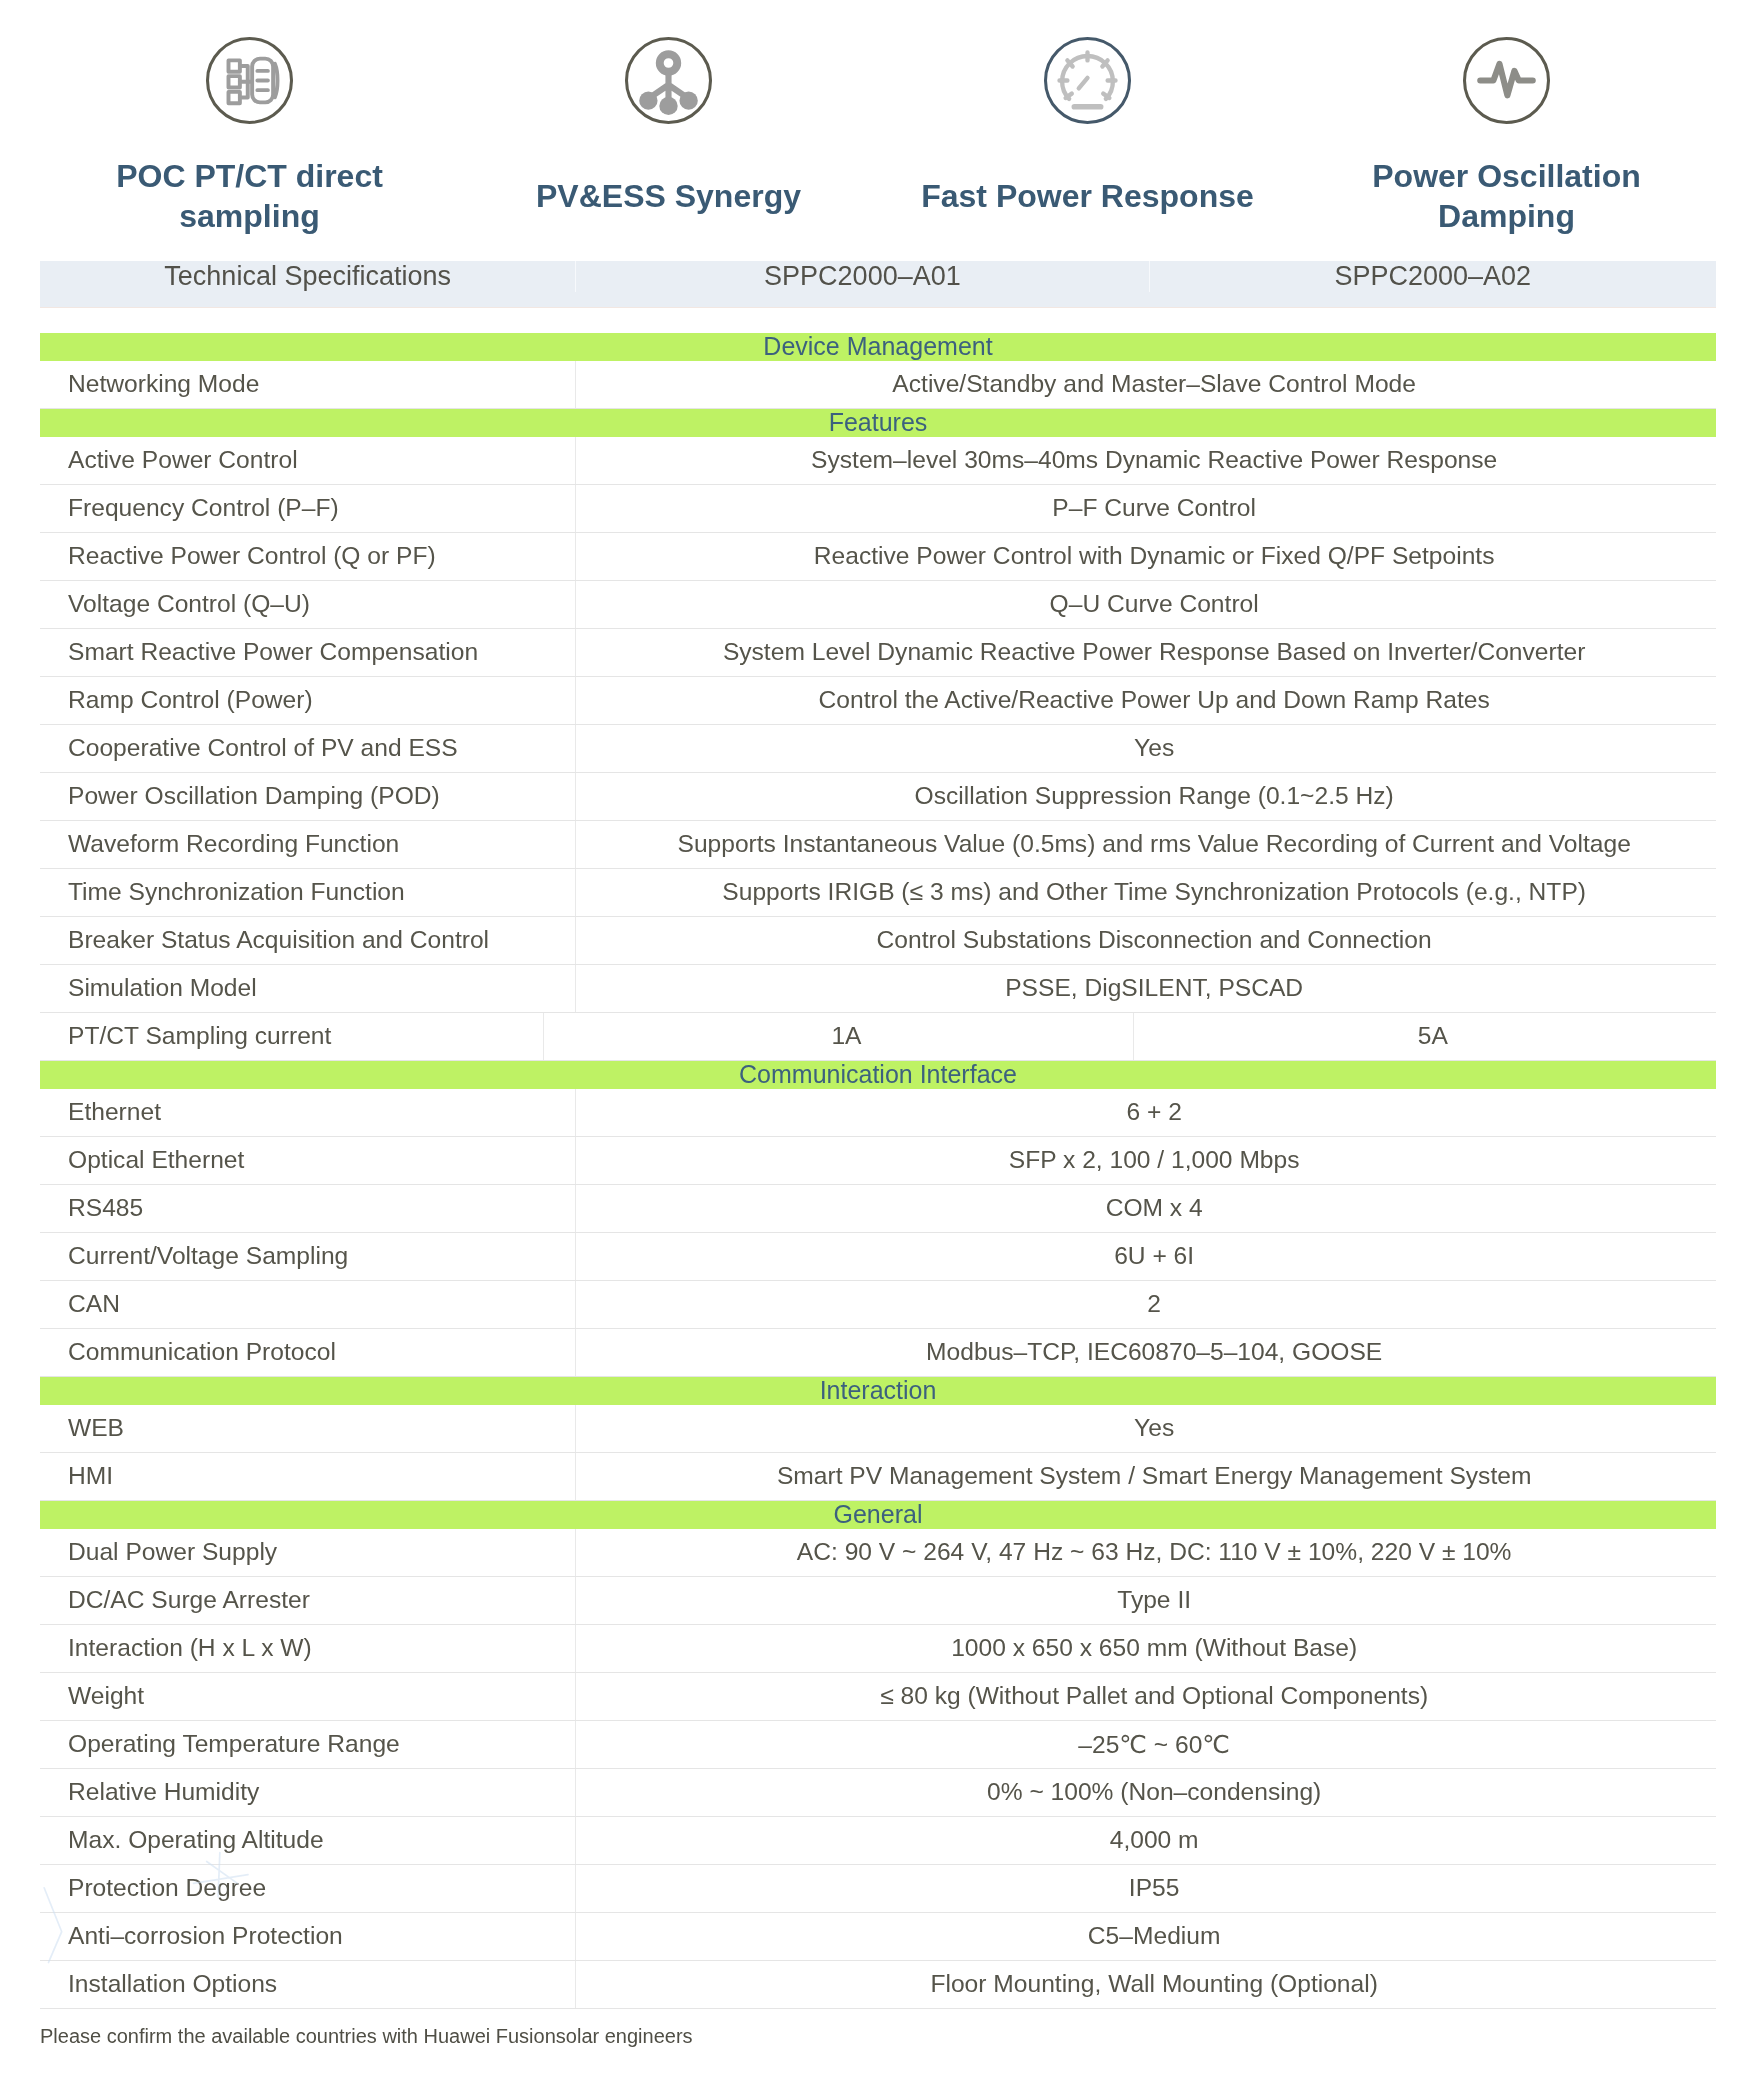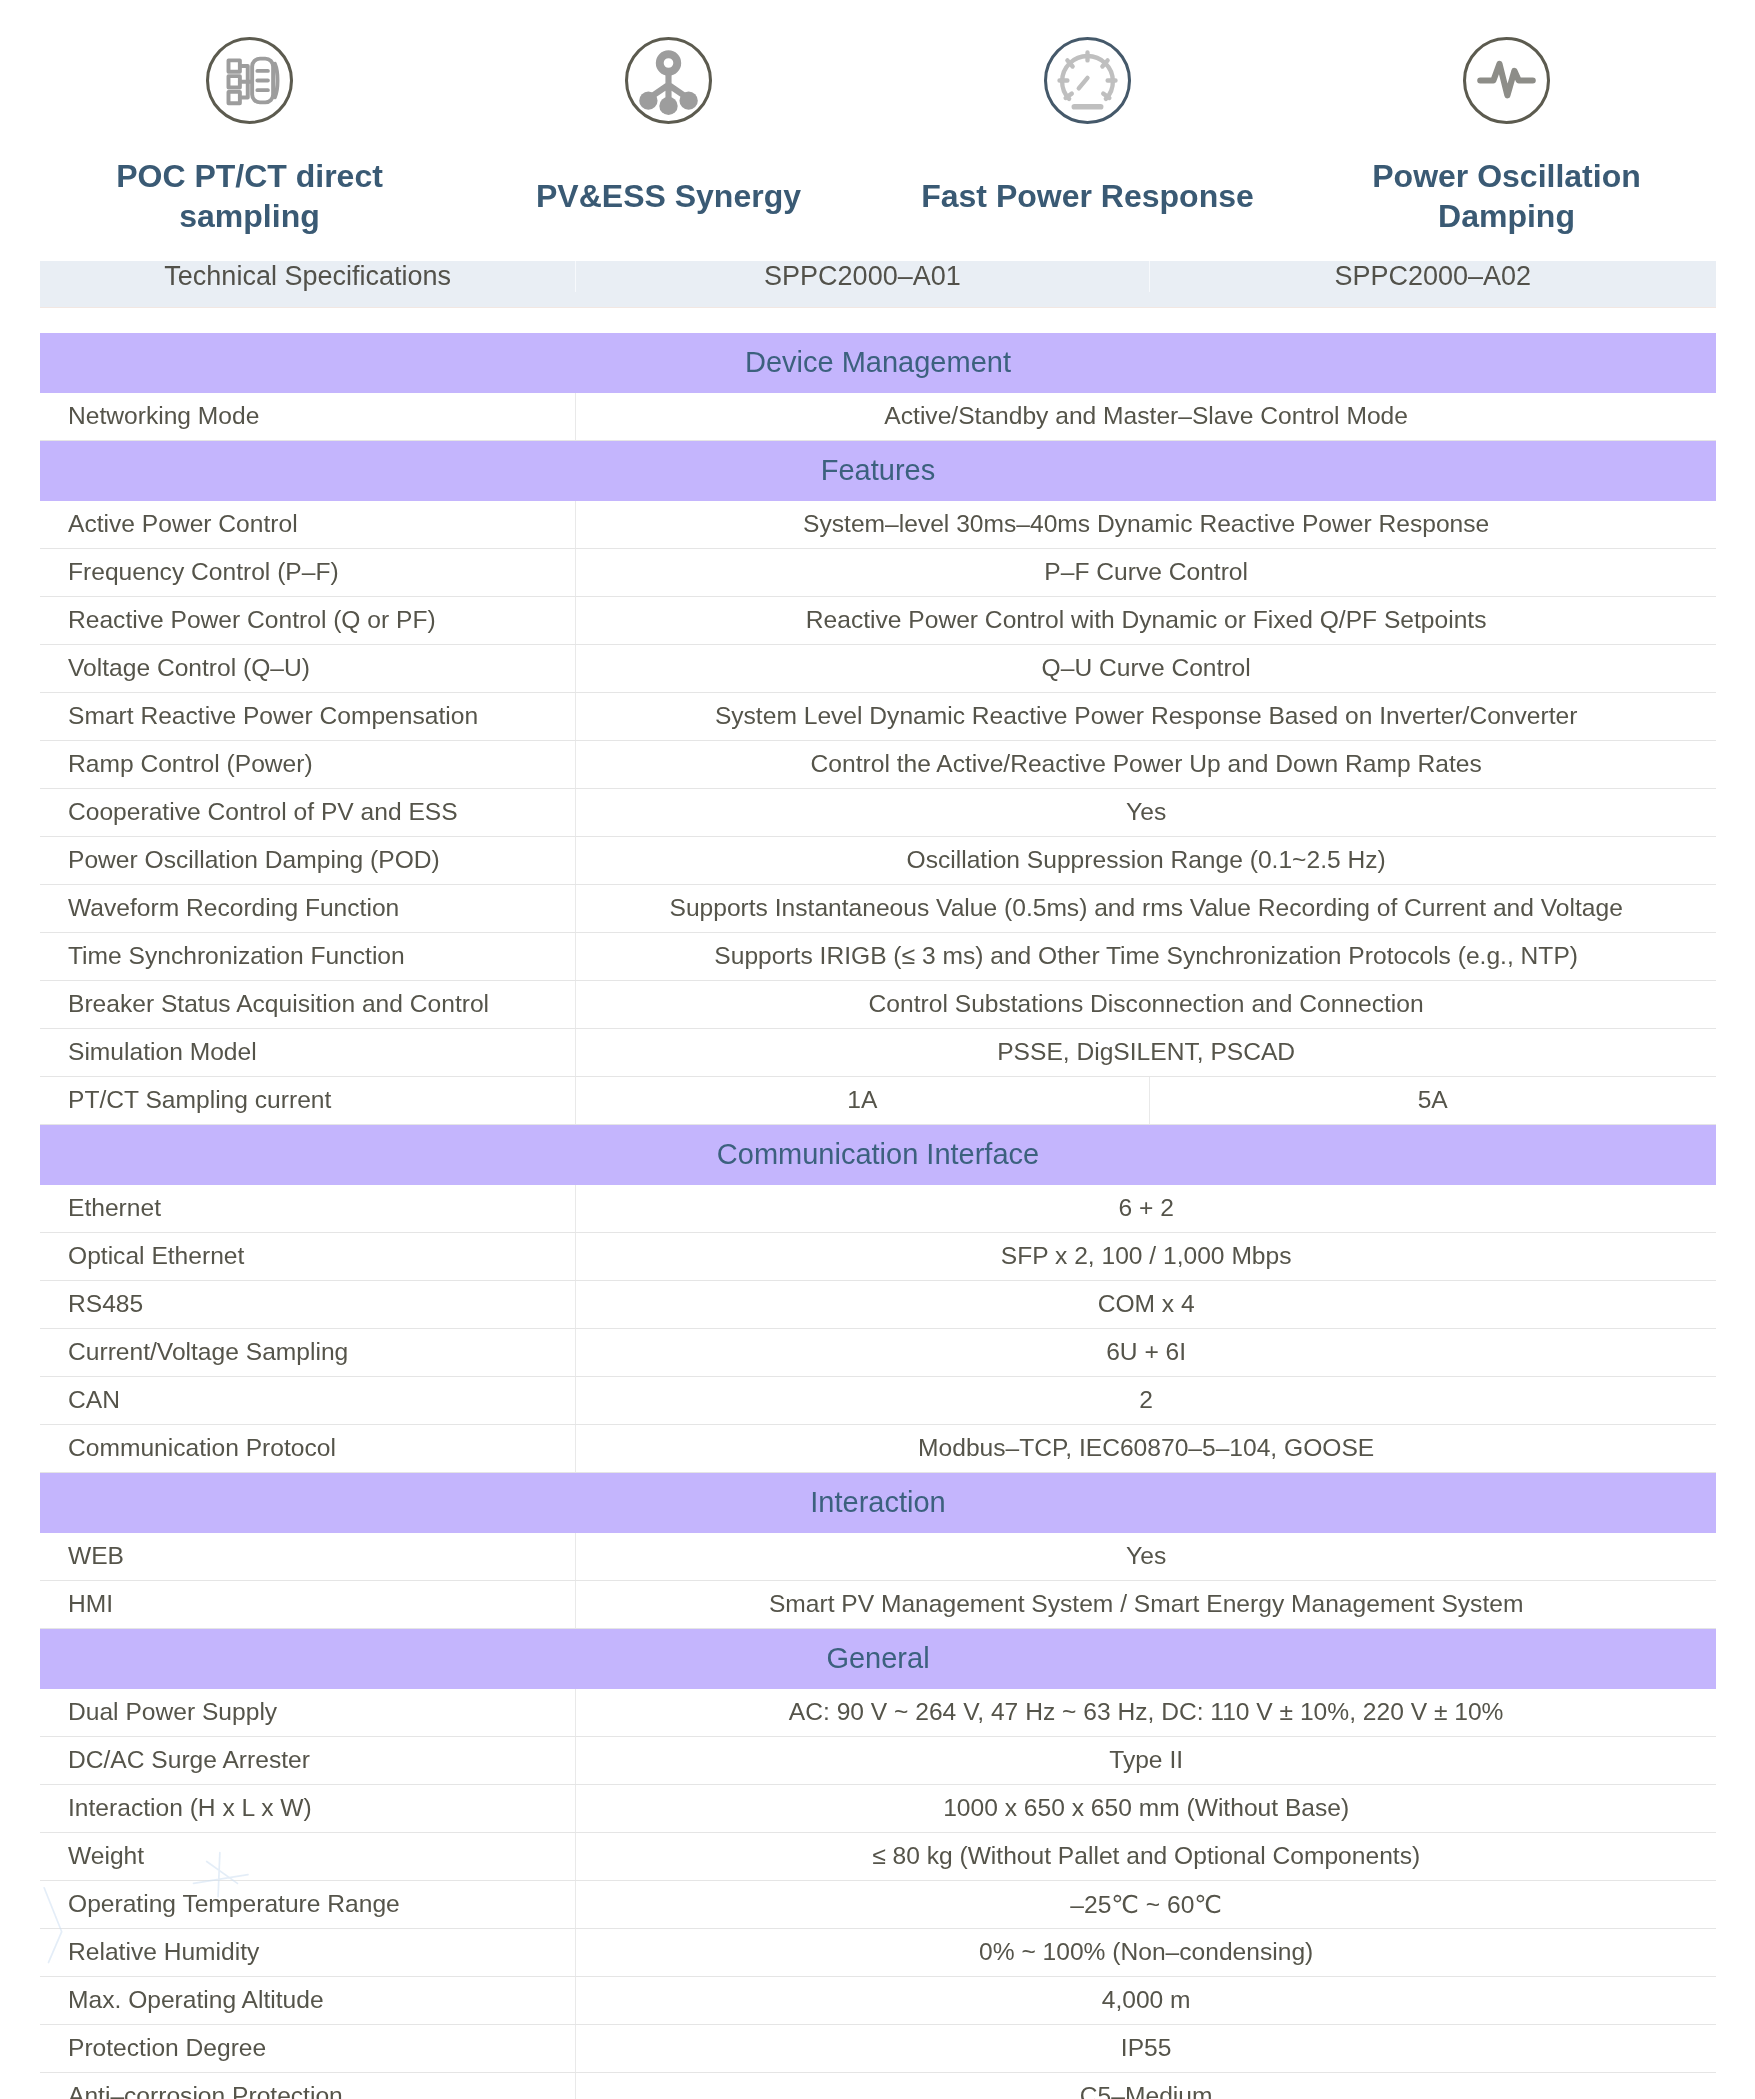--- a/index.html
+++ b/index.html
@@ -27,24 +27,24 @@
     display:flex;background:#e9eef4;height:46px;align-items:flex-start;
     font-size:27px;color:#52514a;border-bottom:1.8px solid #f2e7e2;
   }
   .th{text-align:center;box-sizing:border-box;}
   .th.c1{width:32%;border-right:1.8px solid #f7f9fc;}
   .th.c2{width:34.2%;border-right:1.8px solid #f7f9fc;}
   .th.c3{width:33.8%;}
   .header-gap{height:24.6px;}
 
   .section-band{
-    background:#c4b5fd;height:60px;display:flex;align-items:center;justify-content:center;
-    font-size:29px;color:#3c617e;
-  }
-  .row{display:flex;align-items:stretch;border-bottom:0.9px solid #e5e5e5;background:#fff;}
+    background:#bef264;height:28px;display:flex;align-items:center;justify-content:center;
+    font-size:25px;color:#3c617e;
+  }
+  .row{display:flex;align-items:stretch;border-bottom:0.9px solid #e5e5e5;background:#fff;gap:16px;}
   .cell{display:flex;align-items:center;font-size:24.6px;color:#55544a;box-sizing:border-box;min-height:47px;}
   .cell.label{width:32%;padding:5.3px 8.8px 5.3px 28px;border-right:0.9px solid #e9e9e9;}
   .cell.value{flex:1;justify-content:center;text-align:center;padding:5.3px 16px;}
   .cell.value.half{flex:none;}
   .cell.value.half.a01{width:34.2%;border-right:0.9px solid #e9e9e9;}
   .cell.value.half.a02{width:33.8%;}
 
   .footnote{margin-top:16px;font-size:20px;color:#4f4e45;}
 
   

